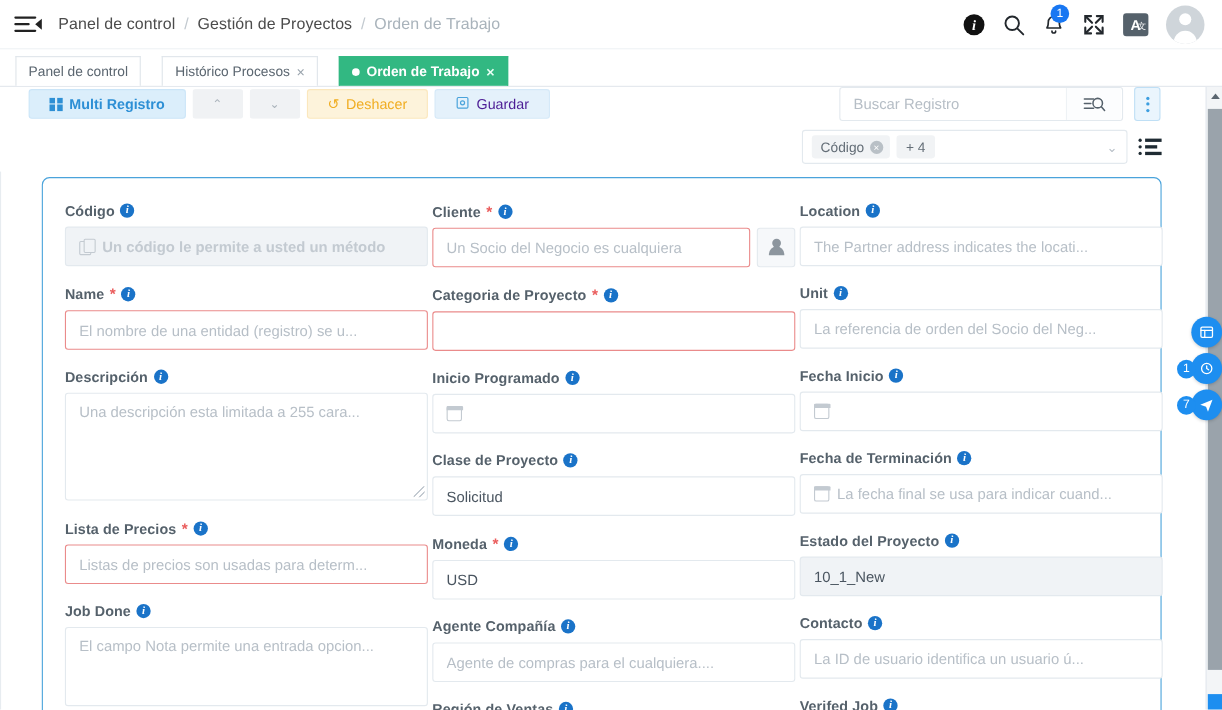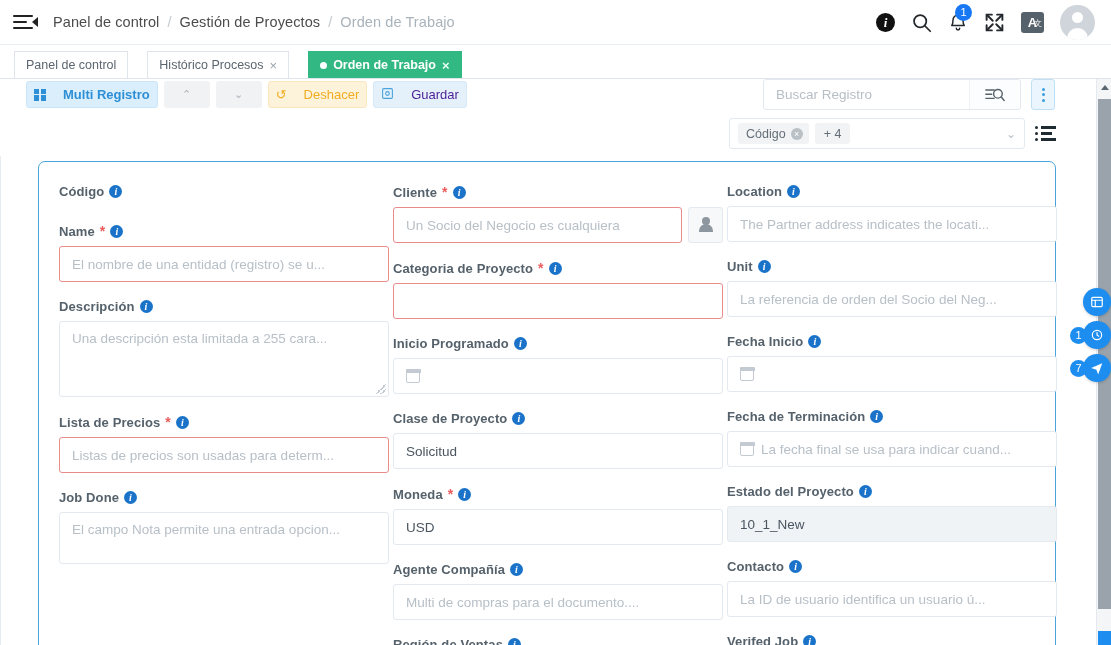--- a/index.html
+++ b/index.html
@@ -95,22 +95,22 @@
   .tab.active .x { color: #eafff5; }
   .tab .dot { width: 7px; height: 7px; border-radius: 50%; background: #fff; display: inline-block; }
 
   
   .toolbar {
     position: absolute; top: 79px; left: 0; width: 1111px; height: 77px;
     background: #fff;
   }
   .tb-left { position: absolute; left: 26px; top: 2px; display: flex; align-items: center; }
   .btn {
-    height: 27px; display: flex; align-items: center; gap: 17px;
-    padding: 0 7px; font-size: 13px; border-radius: 3px;
+    height: 27px; display: flex; align-items: center; gap: 6px;
+    padding: 0 18px; font-size: 13px; border-radius: 3px;
     border: 1px solid transparent; cursor: pointer; white-space: nowrap;
   }
   .btn + .btn { margin-left: 6px; }
   .btn-multi  { background: #dbeefb; color: #2d8fd5; font-weight: bold; border-color: #cbe5f8; }
   .btn-nav    { background: #f0f2f4; color: #aab3bb; width: 46px; justify-content: center; }
   .btn-undo   { background: #fdf3db; color: #f0ad22; border-color: #fbe7bd; }
   .btn-save   { background: #e4f1fb; color: #4c1d95; border-color: #d5e9f8; }
   .chev { font-size: 11px; }
   .grid-ico {
     width: 12px; height: 12px; display: inline-grid; grid-template: 1fr 1fr / 1fr 1fr; gap: 1.5px;
@@ -203,31 +203,31 @@
 
   .inp-group { display: flex; gap: 6px; }
   .inp-group .inp { flex: 1 1 auto; }
   .addon {
     width: 40px; height: 36px; border: 1px solid #e3e9ee; border-radius: 3px;
     background: #f6f8fa; display: flex; align-items: center; justify-content: center;
     cursor: pointer;
   }
 
   .ta {
-    width: 100%; height: 76px; border: 1px solid #e3e9ee; border-radius: 3px;
+    width: 100%; height: 98px; border: 1px solid #e3e9ee; border-radius: 3px;
     background: #fff; padding: 9px 12px; font-size: 13.5px; color: #b7bfc7;
     position: relative; cursor: text; overflow: hidden; white-space: nowrap;
   }
   .ta .handle {
     position: absolute; right: 2px; bottom: 2px; width: 10px; height: 10px;
     background:
       linear-gradient(135deg, transparent 0 45%, #c3cad1 45% 55%, transparent 55% 100%),
       linear-gradient(135deg, transparent 0 70%, #c3cad1 70% 80%, transparent 80% 100%);
   }
-  .ta.short { height: 52px; }
+  .ta.short { height: 72px; }
 
   .cal {
     width: 14px; height: 14px; border: 1.5px solid #c3cad1; border-radius: 2px;
     position: relative; flex: 0 0 auto;
   }
   .cal:before {
     content:""; position: absolute; left: -1.5px; right: -1.5px; top: -1.5px; height: 4px;
     background: #c3cad1; border-radius: 1px 1px 0 0;
   }
   .copy-ico { width: 14px; height: 14px; position: relative; flex: 0 0 auto; }
@@ -438,20 +438,24 @@
   <div class="formcard">
     <div class="grid3">
 
       <div class="col">
 
         <div class="field">
           <div class="flabel">
             <span>Código</span>
             <span class="i-ico">i</span>
           </div>
+          <div class="inp dis">
+            <span class="copy-ico"></span>
+            <span class="ph">Un código le permite a usted un método</span>
+          </div>
         </div>
 
         <div class="field">
           <div class="flabel">
             <span>Name</span>
             <span class="req">*</span>
             <span class="i-ico">i</span>
           </div>
           <div class="inp err">
             <span class="ph">El nombre de una entidad (registro) se u...</span>
@@ -554,21 +558,21 @@
             <span>USD</span>
           </div>
         </div>
 
         <div class="field">
           <div class="flabel">
             <span>Agente Compañía</span>
             <span class="i-ico">i</span>
           </div>
           <div class="inp">
-            <span class="ph">Multi de compras para el documento....</span>
+            <span class="ph">Agente de compras para el cualquiera....</span>
           </div>
         </div>
 
         <div class="field">
           <div class="flabel">
             <span>Región de Ventas</span>
             <span class="i-ico">i</span>
           </div>
 
         </div>

